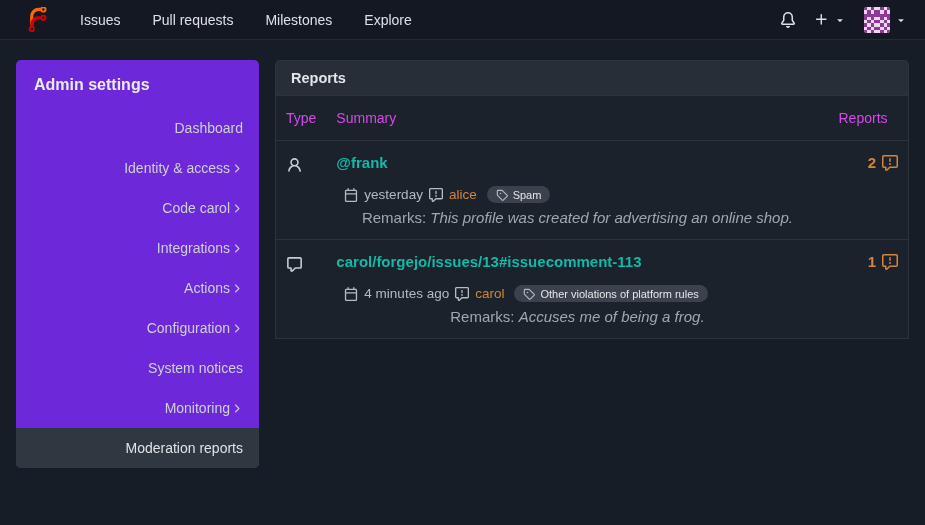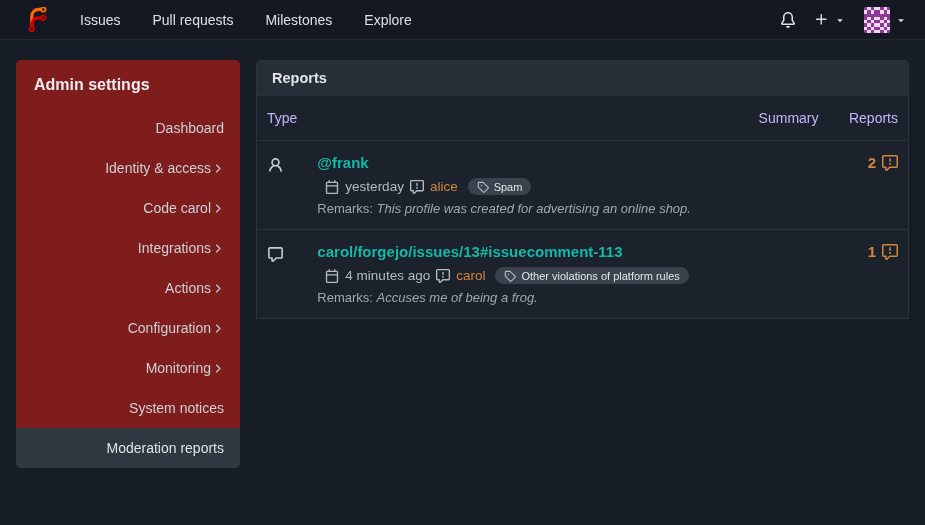--- a/index.html
+++ b/index.html
@@ -29,22 +29,22 @@
   }
   .nav-right { margin-left: auto; display: flex; align-items: center; gap: 18px; }
   .icon-btn { display: flex; align-items: center; color: #dde1e6; cursor: pointer; gap: 5px; }
   .icon-btn svg { display: block; }
   .caret { color: #dde1e6; }
   .avatar { width: 26px; height: 26px; border-radius: 3px; overflow: hidden; display: block; }
   
   .content { display: flex; align-items: flex-start; padding: 20px 16px 0 16px; gap: 16px; }
   
   .sidebar {
-    width: 224px;
-    background: #7f1d1d;
+    width: 243px;
+    background: #6d28d9;
     border-radius: 5px;
     overflow: hidden;
     flex-shrink: 0;
   }
   .sidebar-title {
     font-size: 16px;
     font-weight: bold;
     color: #e9ebee;
     padding: 16px 18px 14px 18px;
   }
@@ -72,45 +72,45 @@
     color: #e2e6ea;
   }
   table.reports {
     width: 100%;
     border-collapse: collapse;
     background: #1b222b;
     border: 1px solid #2c333d;
     border-top: 1px solid #2c333d;
   }
   table.reports th {
-    text-align: right;
+    text-align: left;
     font-weight: normal;
     font-size: 14px;
-    color: #c4b5fd;
+    color: #d946ef;
     padding: 14px 10px;
     border-bottom: 1px solid #2c333d;
   }
   th.col-type { width: 34px; padding-left: 16px; padding-right: 4px; }
   th.col-reports { text-align: right; padding-right: 16px; width: 80px; }
   table.reports td {
     padding: 13px 10px;
     border-bottom: 1px solid #2c333d;
     vertical-align: top;
   }
   td.cell-type { padding-left: 16px; padding-right: 4px; color: #c6ccd2; }
   td.cell-type svg { margin-top: 3px; }
   .row-title {
     font-weight: bold;
     font-size: 15px;
     color: #14b8a6;
     cursor: pointer;
     display: inline-block;
   }
   .row-meta {
-    margin-top: 7px;
+    margin-top: 15px;
     display: flex;
     align-items: center;
     gap: 6px;
     color: #b4bbc3;
     font-size: 13.5px;
     flex-wrap: wrap;
     padding-left: 8px;
   }
   .row-meta svg { display: block; color: #b4bbc3; }
   .reporter-link { color: #d2853e; cursor: pointer; }
@@ -122,22 +122,23 @@
     color: #e4e7ea;
     border-radius: 11px;
     padding: 2.5px 9px;
     font-size: 11px;
     margin-left: 4px;
     cursor: pointer;
   }
   .label-pill svg { display: block; }
   .row-remarks {
     margin-top: 6px;
-    font-size: 13px;
+    font-size: 15px;
     color: #9fa8b1;
+    text-align: center;
   }
   .row-remarks .remark-text { font-style: italic; }
   td.cell-count { text-align: right; padding-right: 16px; white-space: nowrap; }
   .count-wrap {
     display: inline-flex;
     align-items: center;
     gap: 6px;
     color: #d2853e;
     font-weight: bold;
     font-size: 15px;
@@ -263,29 +264,29 @@
         </div>
         <div class="side-item">
           <span>Configuration</span>
           <span class="chev">
             <svg width="13" height="13" viewBox="0 0 16 16" fill="currentColor">
               <path d="M6.22 3.22a.75.75 0 0 1 1.06 0l4.25 4.25a.75.75 0 0 1 0 1.06l-4.25 4.25a.751.751 0 0 1-1.042-.018.751.751 0 0 1-.018-1.042L9.94 8 6.22 4.28a.75.75 0 0 1 0-1.06Z"></path>
             </svg>
           </span>
         </div>
         <div class="side-item">
+          <span>System notices</span>
+        </div>
+        <div class="side-item">
           <span>Monitoring</span>
           <span class="chev">
             <svg width="13" height="13" viewBox="0 0 16 16" fill="currentColor">
               <path d="M6.22 3.22a.75.75 0 0 1 1.06 0l4.25 4.25a.75.75 0 0 1 0 1.06l-4.25 4.25a.751.751 0 0 1-1.042-.018.751.751 0 0 1-.018-1.042L9.94 8 6.22 4.28a.75.75 0 0 1 0-1.06Z"></path>
             </svg>
           </span>
-        </div>
-        <div class="side-item">
-          <span>System notices</span>
         </div>
         <div class="side-item active">
           <span>Moderation reports</span>
         </div>
       </div>
   </div>
 
   <div class="main">
     <div class="panel-header">Reports</div>
     <table class="reports">

